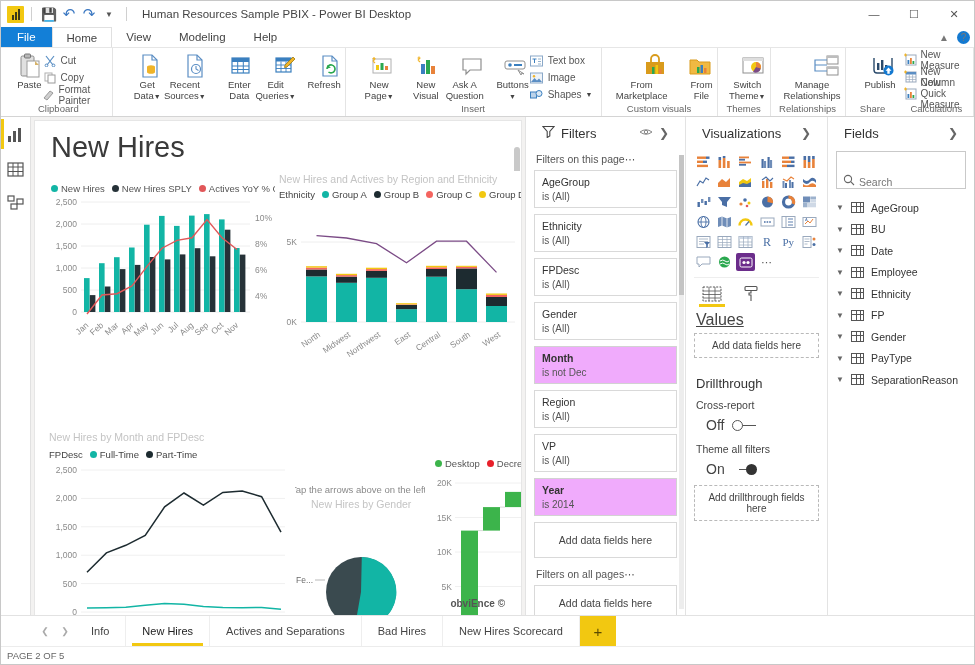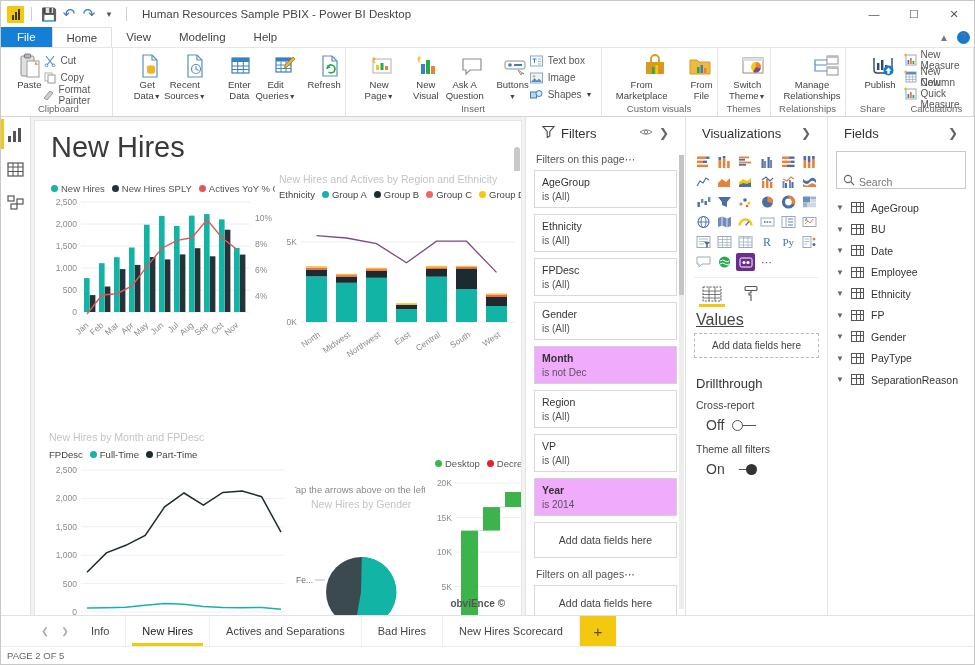--- a/index.html
+++ b/index.html
@@ -1297,20 +1297,21 @@
             </span>
         </div>
         <div class="dt-sub">Theme all filters</div>
         <div class="toggle-row">
           <span>On</span>
           <span class="tog on">
               <i class="track"></i>
               <i class="knob"></i>
             </span>
         </div>
+        <div class="dashed">Add drillthrough fields here</div>
       </div>
     </div>
 
     <div class="pane pane-fields">
       <div class="pane-head">
         <span class="ttl">Fields</span>
         <span class="chev">❯</span>
       </div>
       <div class="pane-body">
         <div class="search-box">

